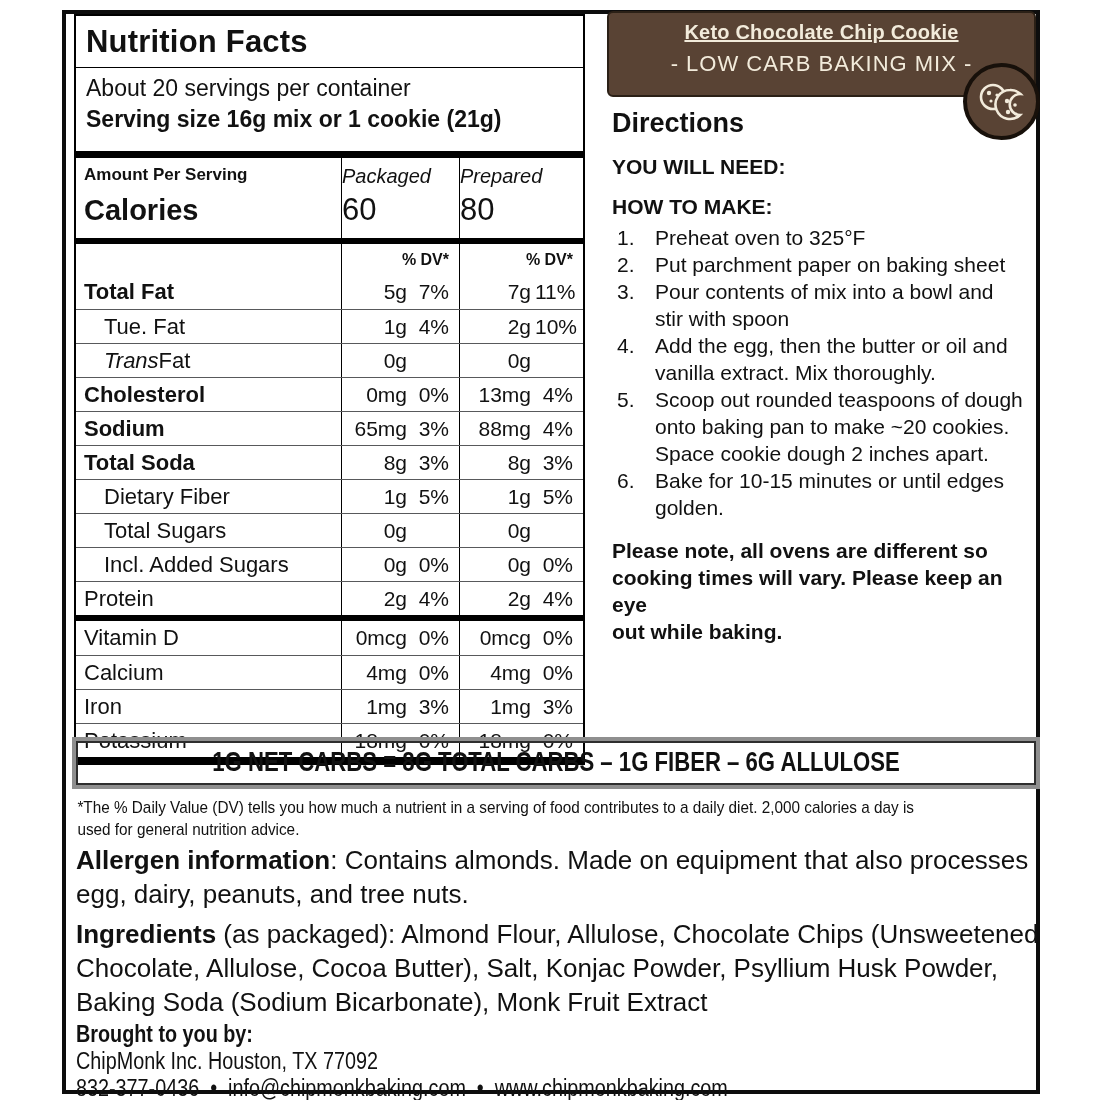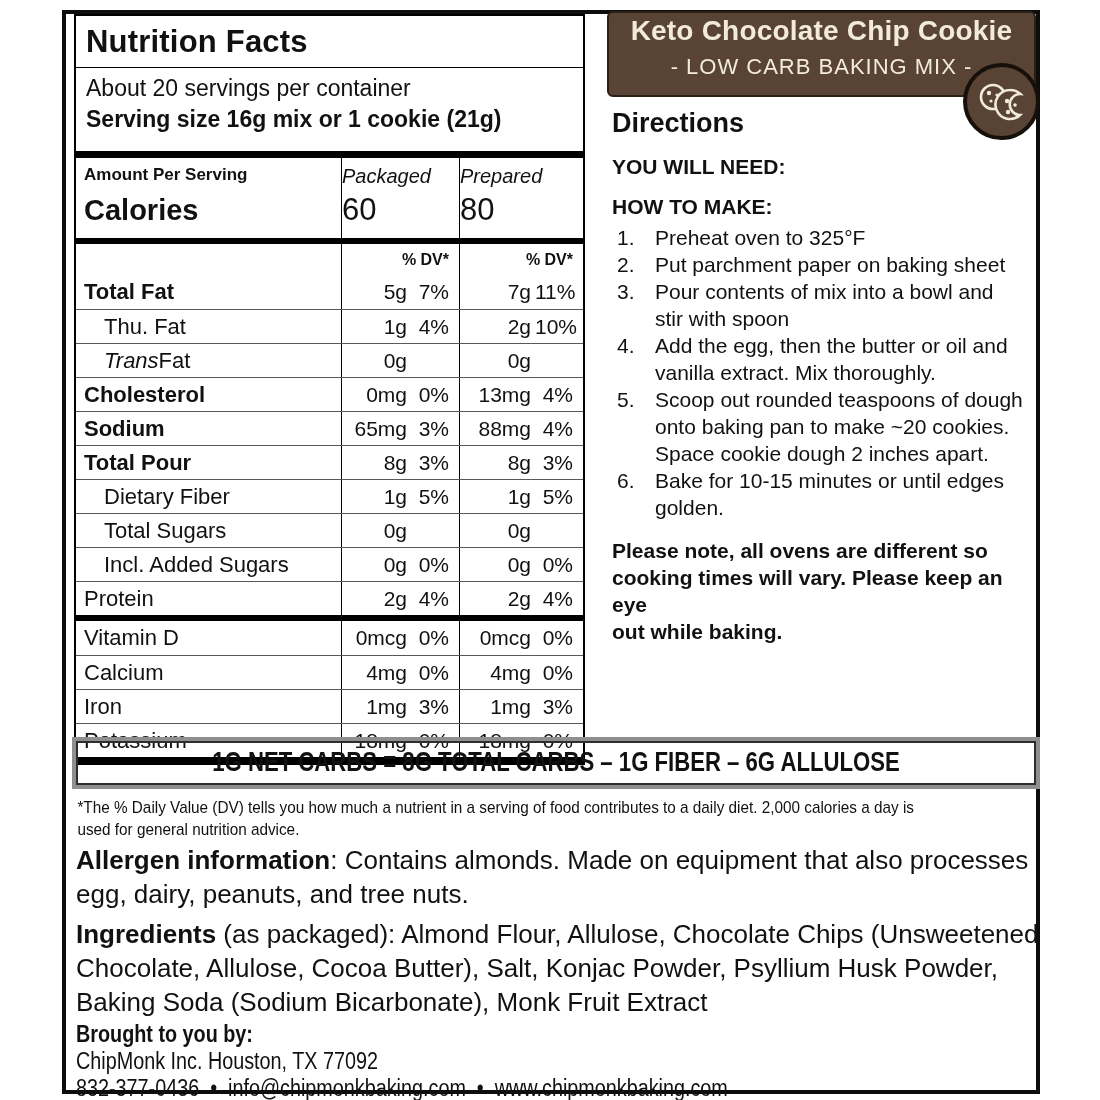--- a/index.html
+++ b/index.html
@@ -29,21 +29,21 @@
   .rows .n-row + .n-row { border-top: 1px solid #58595b; }
   .n-label { display: flex; align-items: center; padding-left: 8px; font-size: 22px; }
   .n-label.bold { font-weight: bold; }
   .n-label.indent { padding-left: 28px; }
   .n-val { border-left: 1px solid #000; display: grid; grid-template-columns: 1fr 48px; align-items: center; font-size: 21px; }
   .n-amt { text-align: right; padding-right: 4px; }
   .n-dv  { text-align: right; padding-right: 10px; }
 
   
   .banner { position: absolute; left: 607px; top: 11px; width: 429px; height: 86px; background: #594334; border: 2px solid #2b2016; border-radius: 6px; text-align: center; color: #f2ebdb; z-index: 1; }
-  .banner-title { font-size: 28px; font-weight: bold; margin-top: 2px; letter-spacing: 0.2px; }
+  .banner-title { font-size: 20px; font-weight: bold; margin-top: 8px; letter-spacing: 0.2px; text-decoration: underline; }
   .banner-sub { font-size: 22px; margin-top: 7px; letter-spacing: 1px; }
   .badge { position: absolute; left: 963px; top: 63px; width: 77px; height: 77px; background: #594334; border: 4px solid #17100a; border-radius: 50%; z-index: 2; display: flex; align-items: center; justify-content: center; }
   .directions { position: absolute; left: 612px; top: 108px; width: 428px; }
   .dir-title { font-size: 27px; font-weight: bold; }
   .sub-head { font-size: 21px; font-weight: bold; margin-top: 16px; }
   .need-list { margin-top: 4px; padding-left: 20px; }
   .need-item { font-size: 21px; line-height: 28px; }
   .steps { margin-top: 5px; }
   .step { display: grid; grid-template-columns: 43px 1fr; font-size: 21px; line-height: 27px; }
   .step-num { padding-left: 5px; }
@@ -105,21 +105,21 @@
           <div class="n-val">
             <span class="n-amt">5g</span>
             <span class="n-dv">7%</span>
           </div>
           <div class="n-val">
             <span class="n-amt">7g</span>
             <span class="n-dv">11%</span>
           </div>
         </div>
         <div class="nf-grid n-row">
-          <div class="n-label indent">Thu. Fat</div>
+          <div class="n-label indent">Tue. Fat</div>
           <div class="n-val">
             <span class="n-amt">1g</span>
             <span class="n-dv">4%</span>
           </div>
           <div class="n-val">
             <span class="n-amt">2g</span>
             <span class="n-dv">10%</span>
           </div>
         </div>
         <div class="nf-grid n-row">
@@ -149,21 +149,21 @@
           <div class="n-val">
             <span class="n-amt">65mg</span>
             <span class="n-dv">3%</span>
           </div>
           <div class="n-val">
             <span class="n-amt">88mg</span>
             <span class="n-dv">4%</span>
           </div>
         </div>
         <div class="nf-grid n-row">
-          <div class="n-label bold">Total Pour</div>
+          <div class="n-label bold">Total Soda</div>
           <div class="n-val">
             <span class="n-amt">8g</span>
             <span class="n-dv">3%</span>
           </div>
           <div class="n-val">
             <span class="n-amt">8g</span>
             <span class="n-dv">3%</span>
           </div>
         </div>
         <div class="nf-grid n-row">

